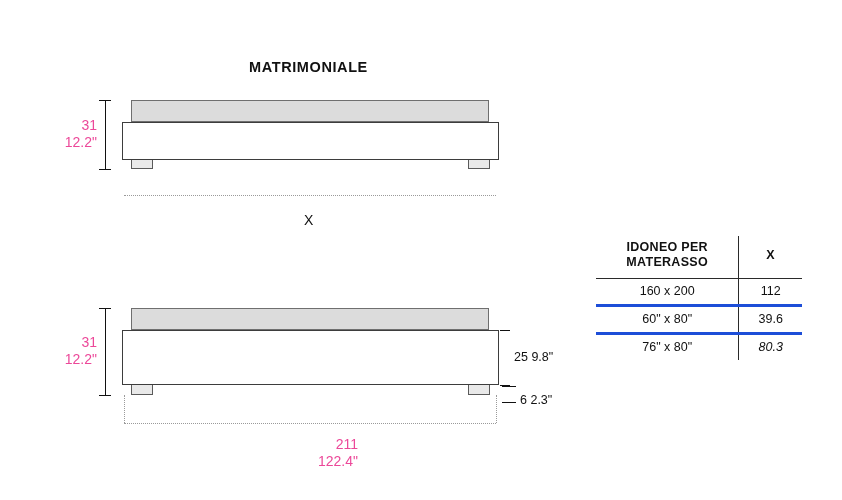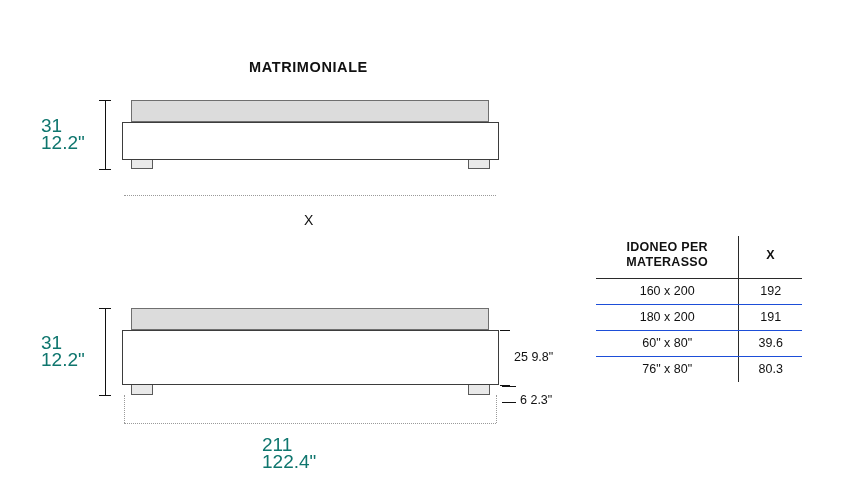--- a/index.html
+++ b/index.html
@@ -30,24 +30,24 @@
     font-size: 14.5px;
     letter-spacing: 0.6px;
     font-weight: 700;
     color: #111;
     white-space: nowrap;
   }
 
   
   .dim {
     position: absolute;
-    font-size: 19px;
+    font-size: 14px;
     line-height: 17px;
-    color: #0f766e;
-    text-align: left;
+    color: #ec4899;
+    text-align: right;
     white-space: nowrap;
   }
   .dim .cm { display: block; }
   .dim .inch { display: block; }
 
   .dim-small {
     position: absolute;
     font-size: 12.5px;
     line-height: 15px;
     color: #111;
@@ -125,34 +125,34 @@
     letter-spacing: 0.3px;
     padding: 4px 2px 8px 2px;
     text-align: center;
     vertical-align: middle;
     border-bottom: 1px solid #2a2a2a;
     line-height: 15px;
   }
   table.spec td {
     padding: 5px 2px;
     text-align: center;
-    border-bottom: 1px solid #1d4ed8;
+    border-bottom: 3px solid #1d4ed8;
     font-size: 12.5px;
     line-height: 15px;
     white-space: nowrap;
   }
   table.spec tr:last-child td {
     border-bottom: none;
   }
   table.spec th.col-x, table.spec td.col-x {
     border-left: 1px solid #2a2a2a;
     width: 62px;
   }
   table.spec td.col-size { width: 144px; }
-  table.spec tr:last-child td.col-x { border-bottom: none; }
+  table.spec tr:last-child td.col-x { border-bottom: none; font-style: italic; }
 </style>
 </head>
 <body>
 
 <div class="stage">
 
   <div class="title">MATRIMONIALE</div>
 
   <div class="bed" style="left:0;top:0;width:842px;height:200px;">
 
@@ -221,25 +221,21 @@
           <th class="col-size">
             <span>IDONEO PER</span><br>
             <span>MATERASSO</span>
           </th>
           <th class="col-x">X</th>
         </tr>
       </thead>
       <tbody>
         <tr>
           <td class="col-size">160 x 200</td>
-          <td class="col-x">192</td>
-        </tr>
-        <tr>
-          <td class="col-size">180 x 200</td>
-          <td class="col-x">191</td>
+          <td class="col-x">112</td>
         </tr>
         <tr>
           <td class="col-size">60" x 80"</td>
           <td class="col-x">39.6</td>
         </tr>
         <tr>
           <td class="col-size">76" x 80"</td>
           <td class="col-x">80.3</td>
         </tr>
       </tbody>

